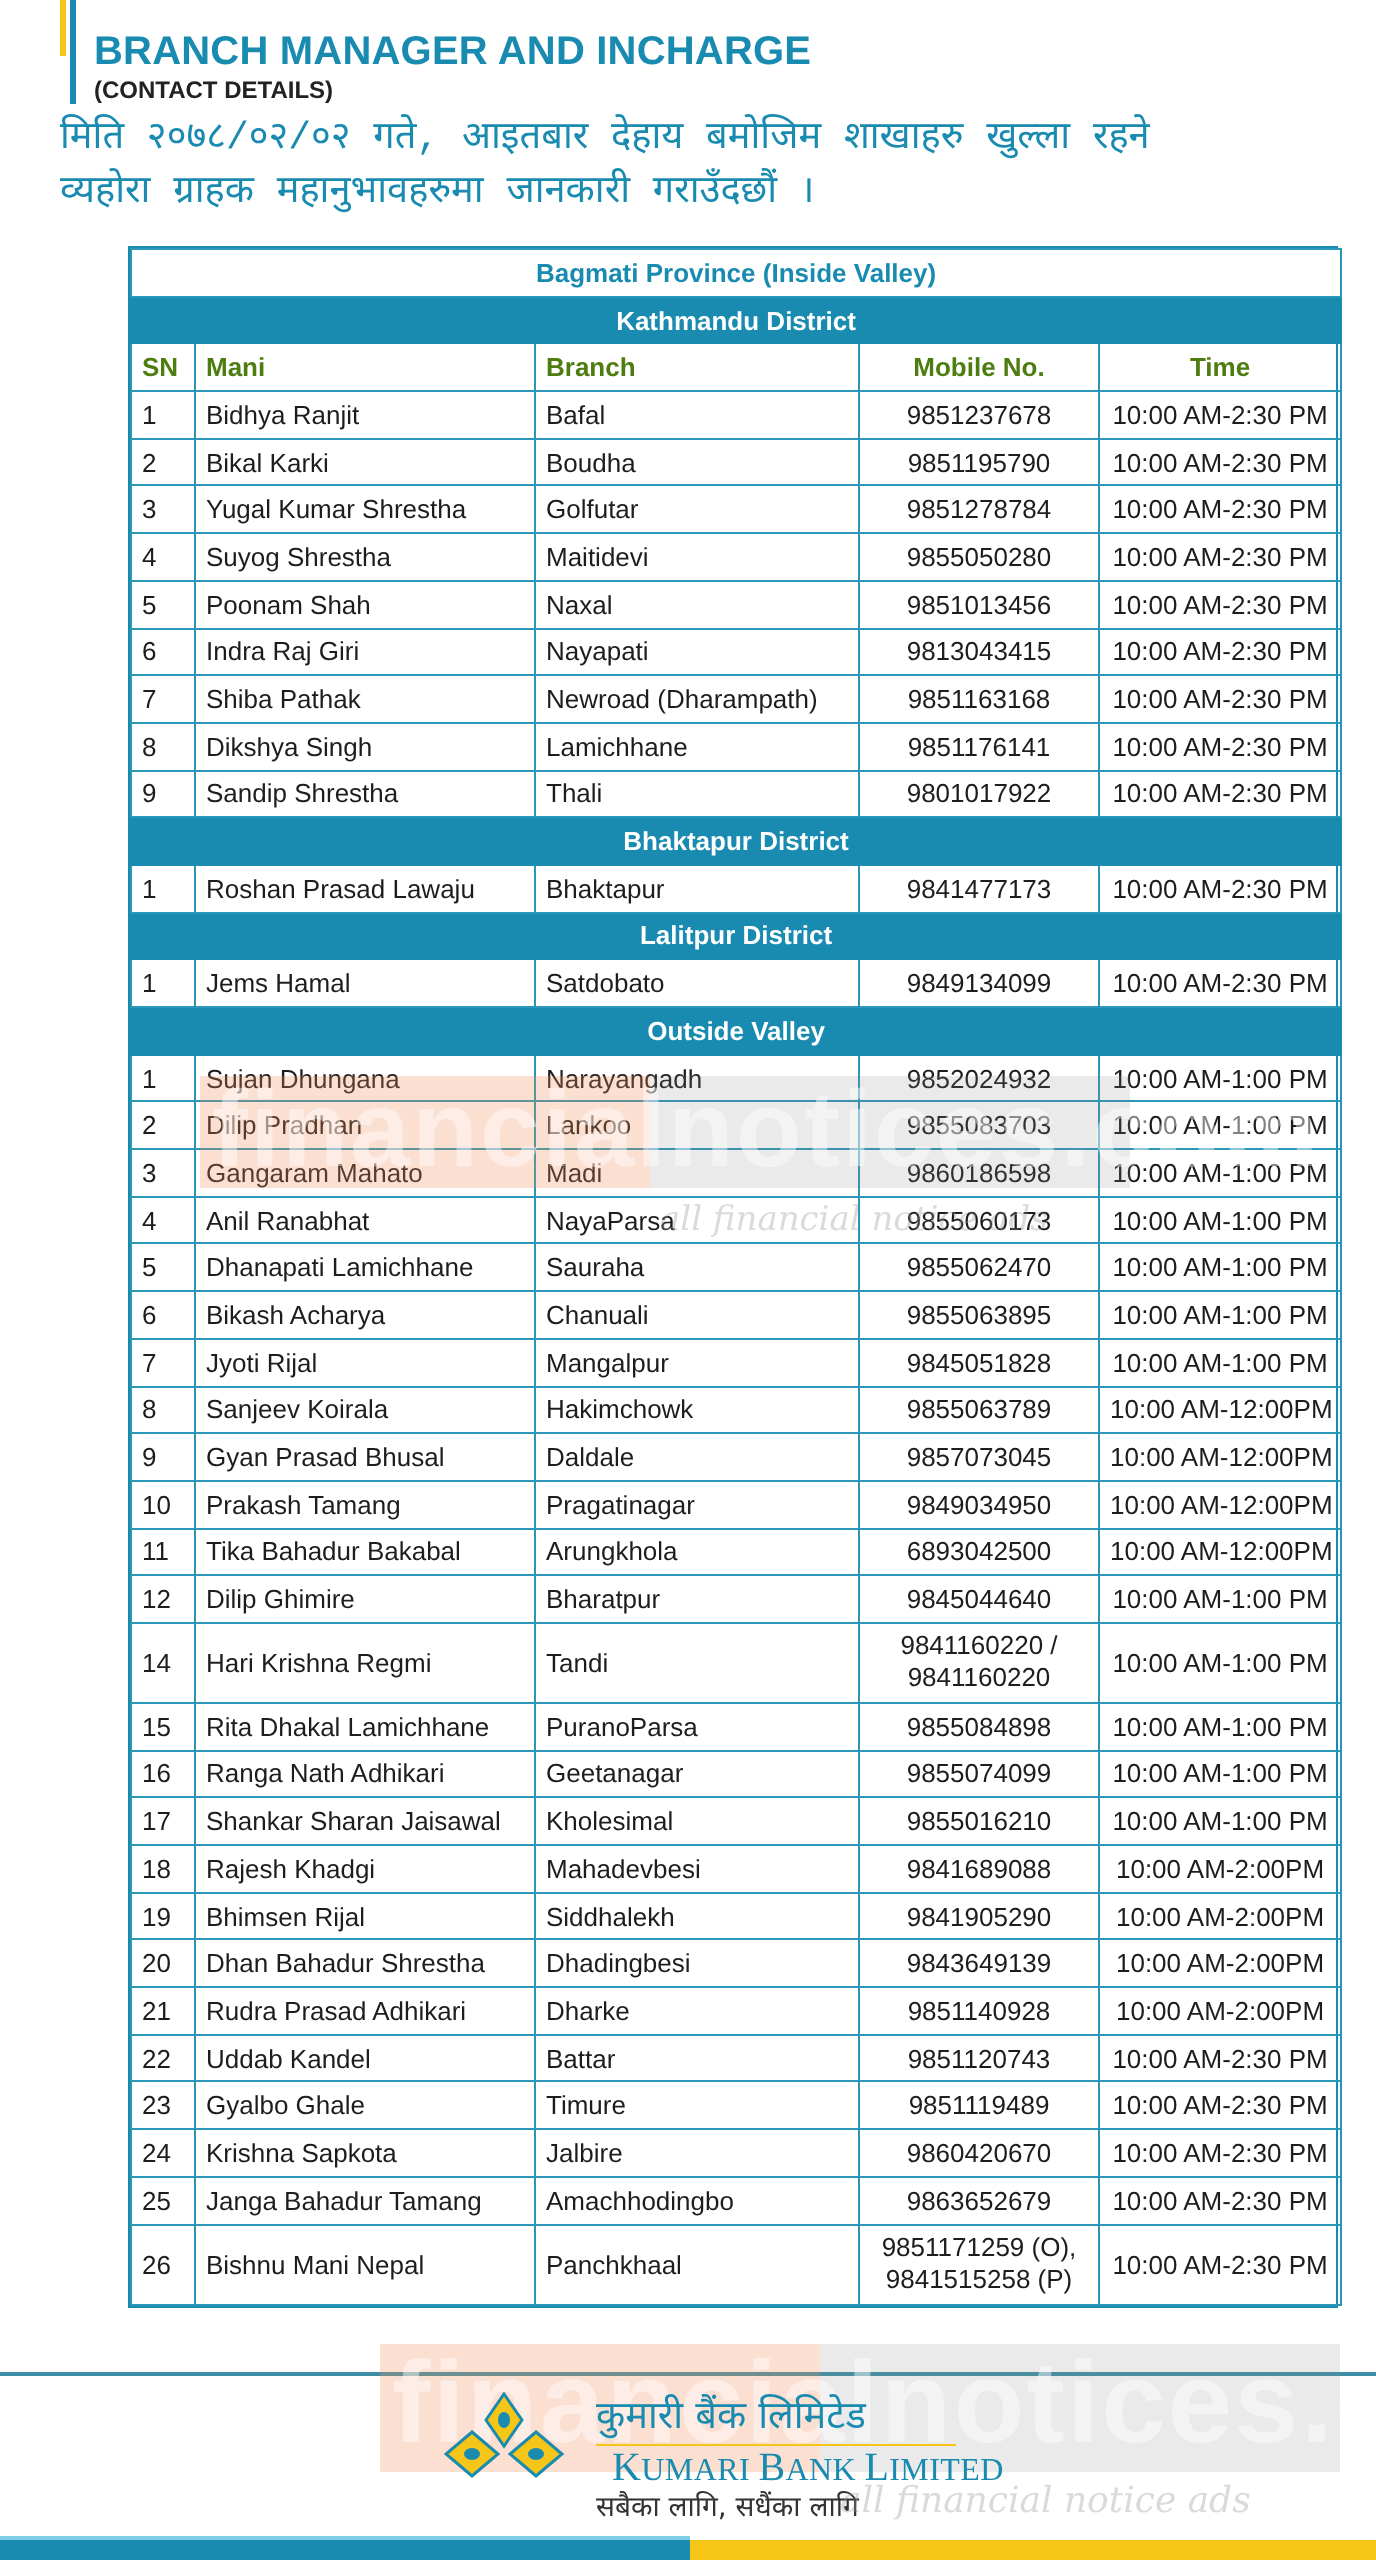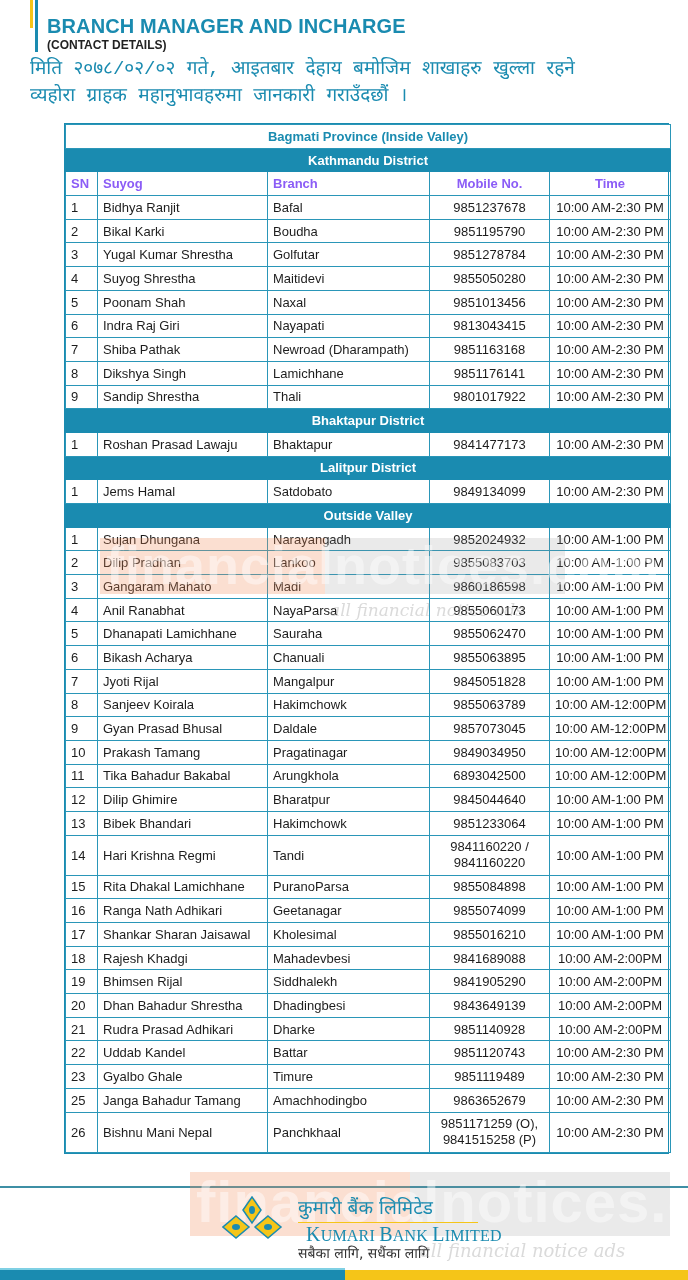--- a/index.html
+++ b/index.html
@@ -11,21 +11,21 @@
 
   .heading { position: absolute; left: 47px; top: 14px; }
   .heading-title { font-size: 20px; font-weight: bold; color: #1a8bb0; letter-spacing: 0.1px; line-height: 24px; }
   .heading-sub { font-size: 12px; font-weight: bold; color: #222; line-height: 14px; }
 
   .notice { position: absolute; left: 30px; top: 56px; width: 640px; font-family: Liberation Mono, monospace; font-size: 19px; color: #1a8bb0; line-height: 27px; }
 
   .table-wrap { position: absolute; left: 28px; top: 123px; width: 605px; border: 1.5px solid #1a8bb0; margin-left: 36px; }
   table { width: 100%; border-collapse: collapse; table-layout: fixed; font-size: 13px; }
   td, th { border: 1px solid #2a96b8; height: 23.7px; padding: 0 5px; white-space: nowrap; overflow: hidden; }
-  th { font-weight: bold; color: #8b5cf6; font-size: 13px; }
+  th { font-weight: bold; color: #4d7c0f; font-size: 13px; }
   .col-sn { width: 32px; }
   .col-name { width: 170px; }
   .col-branch { width: 162px; }
   .col-mobile { width: 120px; }
   .col-time { width: 121px; }
   td.sn, td.name, td.branch { text-align: left; }
   th.left { text-align: left; }
   td.mobile, td.time, th.center { text-align: center; }
   .province-row td { text-align: center; font-weight: bold; color: #1a8bb0; background: #fff; }
   .district-row td { text-align: center; font-weight: bold; color: #ffffff; background: #1a8bb0; border-color: #1a8bb0; }
@@ -85,21 +85,21 @@
     </colgroup>
     <tbody id="tbody">
       <tr class="province-row">
         <td colspan="5">Bagmati Province (Inside Valley)</td>
       </tr>
     <tr class="district-row">
           <td colspan="5">Kathmandu District</td>
         </tr>
         <tr>
           <th class="left">SN</th>
-          <th class="left">Suyog</th>
+          <th class="left">Mani</th>
           <th class="left">Branch</th>
           <th class="center">Mobile No.</th>
           <th class="center">Time</th>
         </tr>
         <tr class="">
           <td class="sn">1</td>
           <td class="name">Bidhya Ranjit</td>
           <td class="branch">Bafal</td>
           <td class="mobile">9851237678</td>
           <td class="time">10:00 AM-2:30 PM</td>
@@ -260,27 +260,20 @@
           <td class="mobile">6893042500</td>
           <td class="time">10:00 AM-12:00PM</td>
         </tr>
         <tr class="">
           <td class="sn">12</td>
           <td class="name">Dilip Ghimire</td>
           <td class="branch">Bharatpur</td>
           <td class="mobile">9845044640</td>
           <td class="time">10:00 AM-1:00 PM</td>
         </tr>
-        <tr class="">
-          <td class="sn">13</td>
-          <td class="name">Bibek Bhandari</td>
-          <td class="branch">Hakimchowk</td>
-          <td class="mobile">9851233064</td>
-          <td class="time">10:00 AM-1:00 PM</td>
-        </tr>
         <tr class="tall">
           <td class="sn">14</td>
           <td class="name">Hari Krishna Regmi</td>
           <td class="branch">Tandi</td>
           <td class="mobile multi">9841160220 / 9841160220</td>
           <td class="time">10:00 AM-1:00 PM</td>
         </tr>
         <tr class="">
           <td class="sn">15</td>
           <td class="name">Rita Dhakal Lamichhane</td>
@@ -335,20 +328,27 @@
           <td class="name">Uddab Kandel</td>
           <td class="branch">Battar</td>
           <td class="mobile">9851120743</td>
           <td class="time">10:00 AM-2:30 PM</td>
         </tr>
         <tr class="">
           <td class="sn">23</td>
           <td class="name">Gyalbo Ghale</td>
           <td class="branch">Timure</td>
           <td class="mobile">9851119489</td>
+          <td class="time">10:00 AM-2:30 PM</td>
+        </tr>
+        <tr class="">
+          <td class="sn">24</td>
+          <td class="name">Krishna Sapkota</td>
+          <td class="branch">Jalbire</td>
+          <td class="mobile">9860420670</td>
           <td class="time">10:00 AM-2:30 PM</td>
         </tr>
         <tr class="">
           <td class="sn">25</td>
           <td class="name">Janga Bahadur Tamang</td>
           <td class="branch">Amachhodingbo</td>
           <td class="mobile">9863652679</td>
           <td class="time">10:00 AM-2:30 PM</td>
         </tr>
         <tr class="tall">

